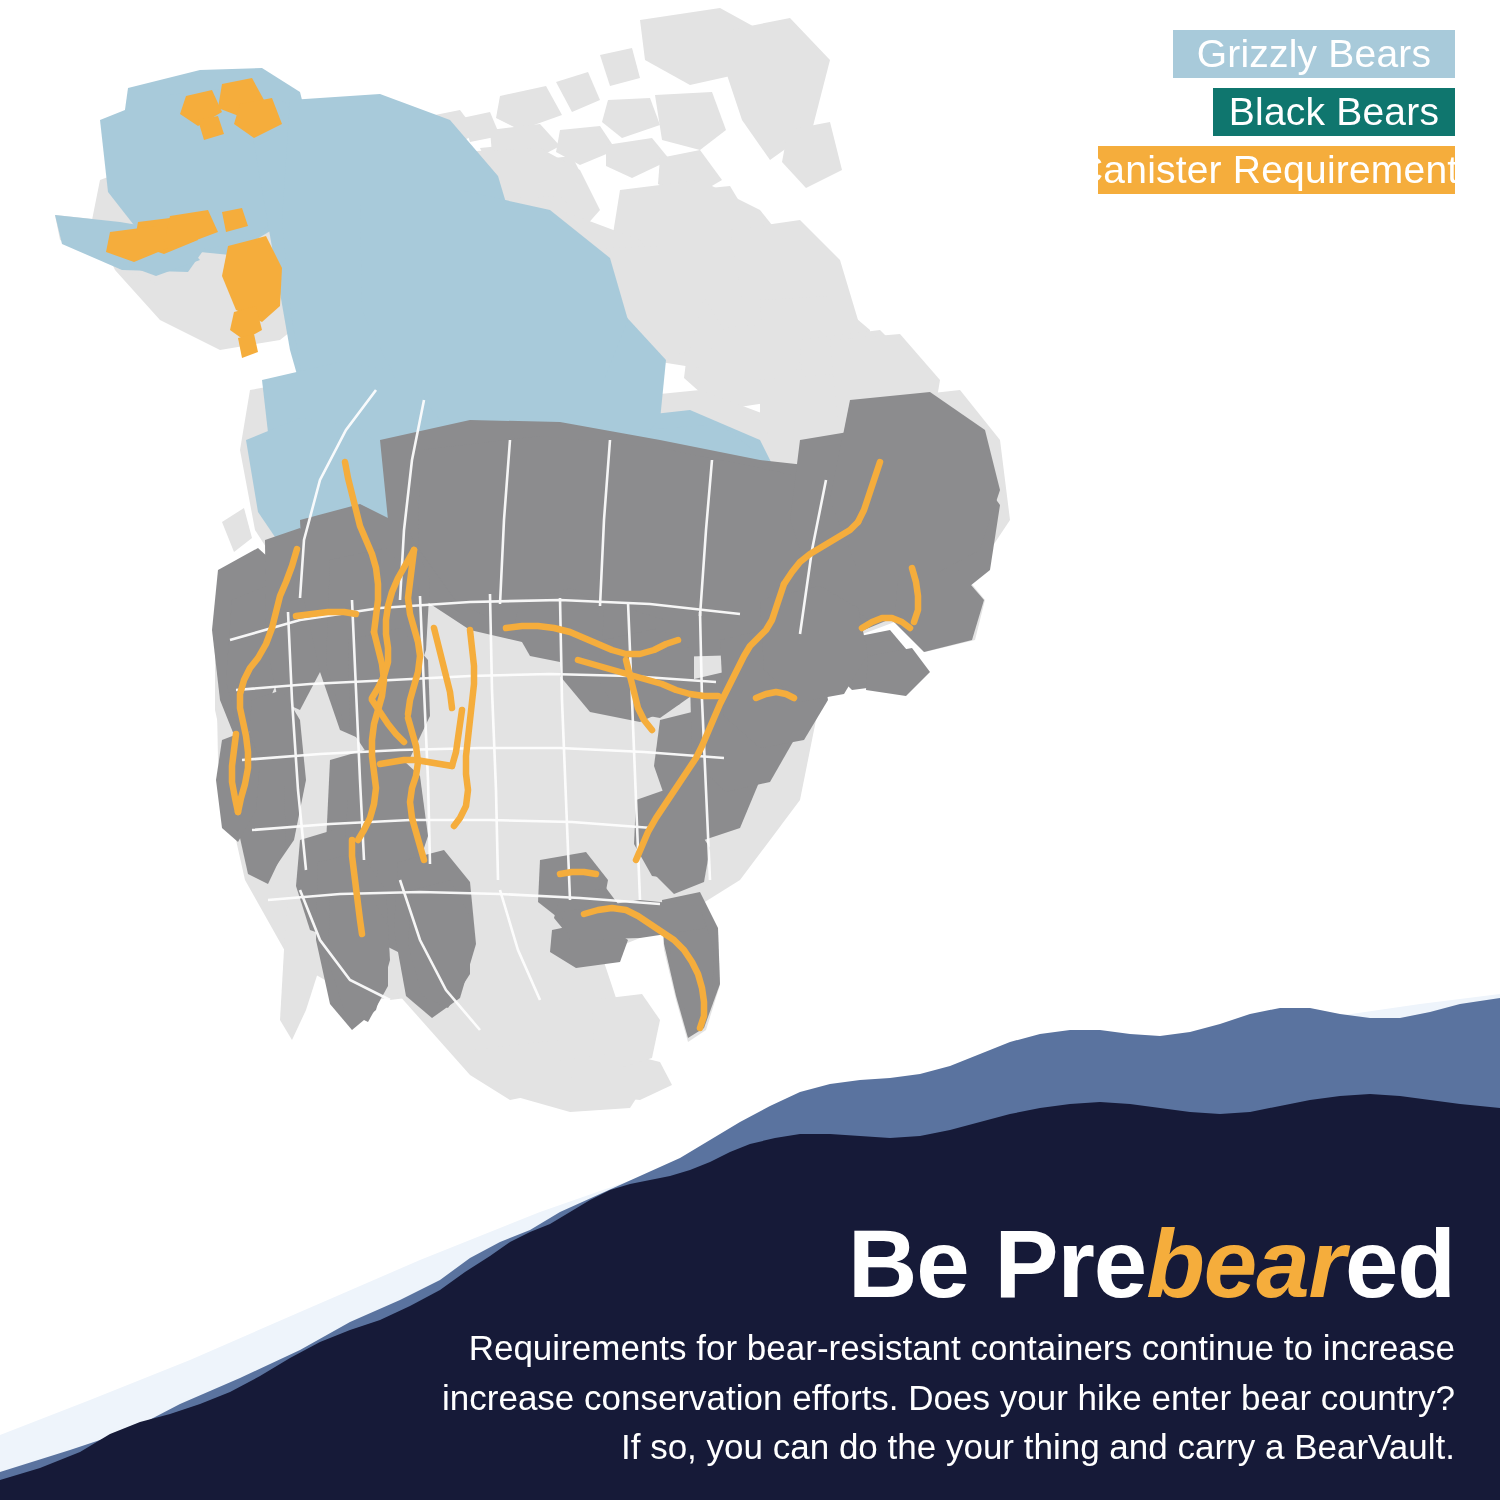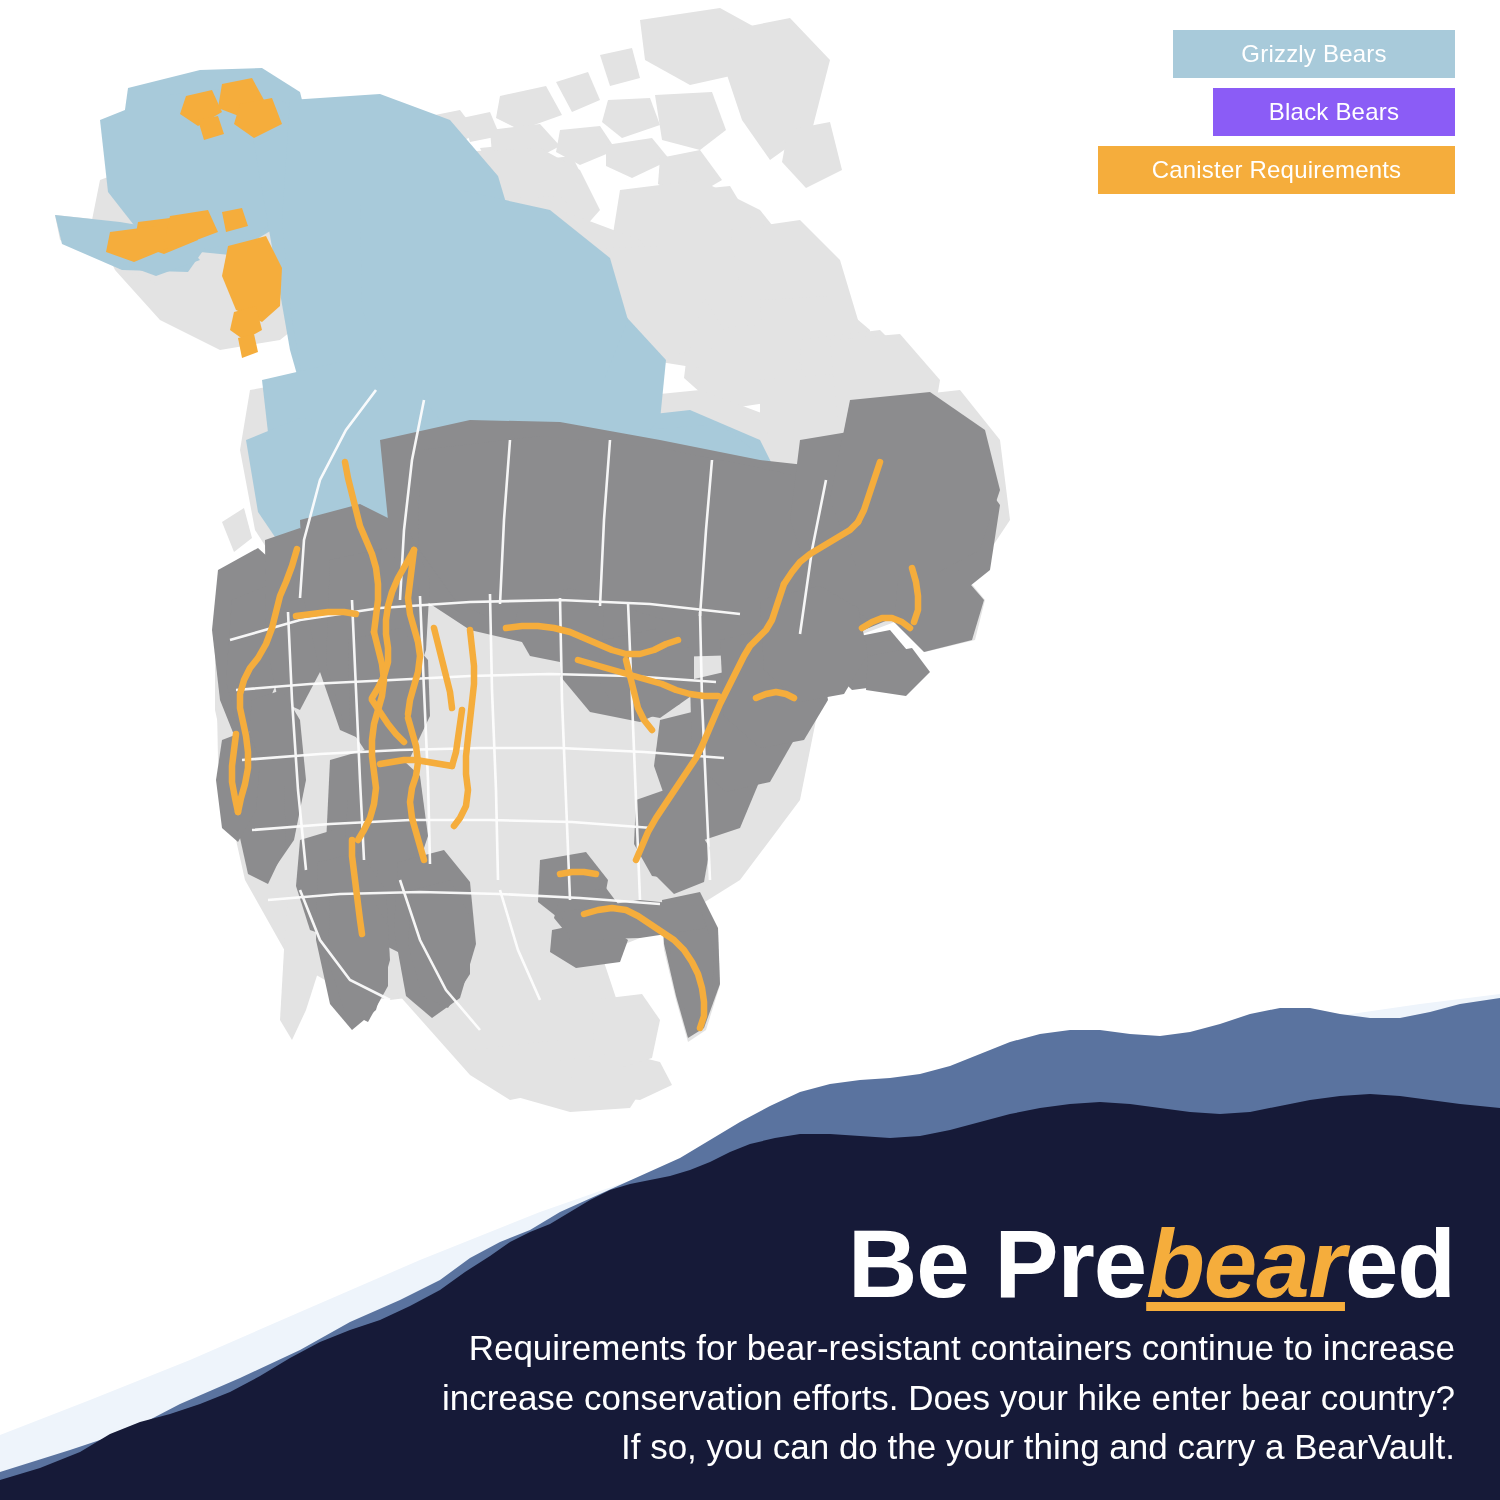--- a/index.html
+++ b/index.html
@@ -36,28 +36,28 @@
     gap: 10px;
     z-index: 40;
   }
   .legend-badge {
     display: flex;
     align-items: center;
     justify-content: center;
     height: 48px;
     padding: 0 22px;
     color: #ffffff;
-    font-size: 24px;
+    font-size: 39px;
     font-weight: 400;
     letter-spacing: 0.2px;
     white-space: nowrap;
     box-sizing: border-box;
   }
   .legend-badge.grizzly { background: #a8cada; width: 282px; }
-  .legend-badge.black   { background: #8b5cf6; width: 242px; }
+  .legend-badge.black   { background: #0f766e; width: 242px; }
   .legend-badge.canister{ background: #f5ad3c; width: 357px; }
 
   
   #mountains {
     position: absolute;
     left: 0;
     bottom: 0;
     width: 1500px;
     height: 520px;
     z-index: 20;
@@ -76,21 +76,20 @@
     font-size: 96px;
     font-weight: 700;
     line-height: 1;
     color: #ffffff;
     white-space: nowrap;
     letter-spacing: -1px;
   }
   #headline .accent {
     color: #f5ad3c;
     font-style: italic;
-    text-decoration: underline;
   }
   #bodycopy {
     position: absolute;
     right: 45px;
     bottom: 28px;
     width: 1110px;
     z-index: 50;
     text-align: right;
     color: #ffffff;
     font-size: 35px;

